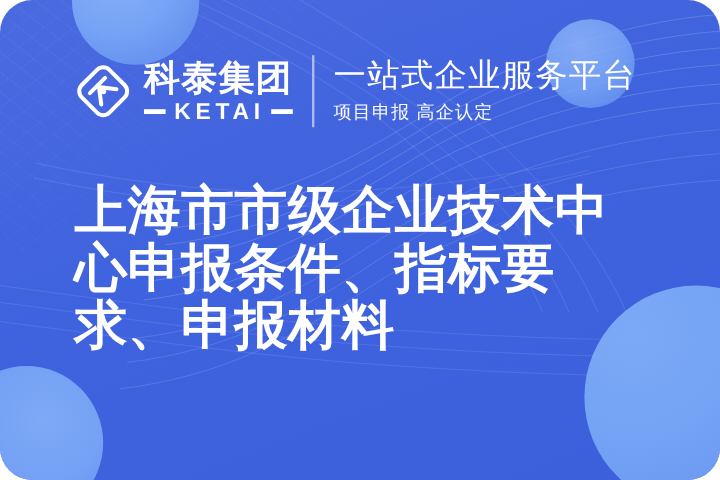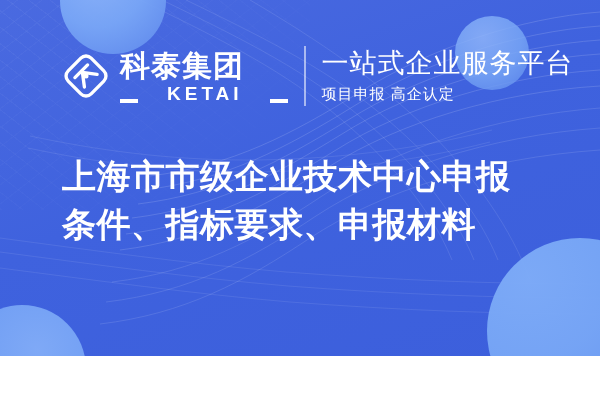--- a/index.html
+++ b/index.html
@@ -7,25 +7,26 @@
     padding: 0;
     background: #ffffff;
   }
   body {
     font-family: "Liberation Sans", "DejaVu Sans", sans-serif;
   }
 
   .banner {
     position: relative;
     width: 600px;
-    height: 356px;
+    height: 400px;
     overflow: hidden;
     background: #3F62DE;
     background-image:
       linear-gradient(160deg, #4A6AE0 0%, #3F62DE 45%, #3C5FDC 100%);
+    border-radius: 27px;
   }
 
   
   .bg-layer {
     position: absolute;
     inset: 0;
     pointer-events: none;
   }
 
   .crosshatch {
@@ -120,25 +121,24 @@
     color: #ffffff;
     font-size: 30px;
     line-height: 31px;
     font-weight: bold;
     letter-spacing: 1px;
     white-space: nowrap;
   }
 
   .brand-en {
     display: flex;
-    align-items: flex-end;
+    align-items: center;
     justify-content: center;
     margin-top: 3px;
     white-space: nowrap;
-    gap: 22px;
   }
   .brand-en .dash {
     display: inline-block;
     width: 18px;
     height: 4px;
     background: #ffffff;
     flex: 0 0 18px;
   }
   .brand-en .en-text {
     color: #ffffff;
@@ -179,21 +179,21 @@
     white-space: nowrap;
   }
 
   
   .title {
     position: absolute;
     left: 62px;
     top: 152px;
     width: 470px;
     color: #ffffff;
-    font-size: 34px;
+    font-size: 44px;
     line-height: 48px;
     font-weight: bold;
     letter-spacing: 0.5px;
   }
 </style>
 </head>
 <body>
 
 <div class="banner">
 

